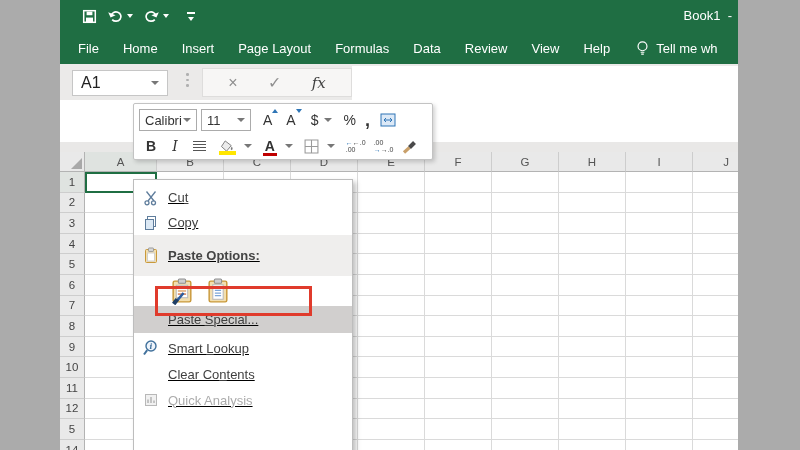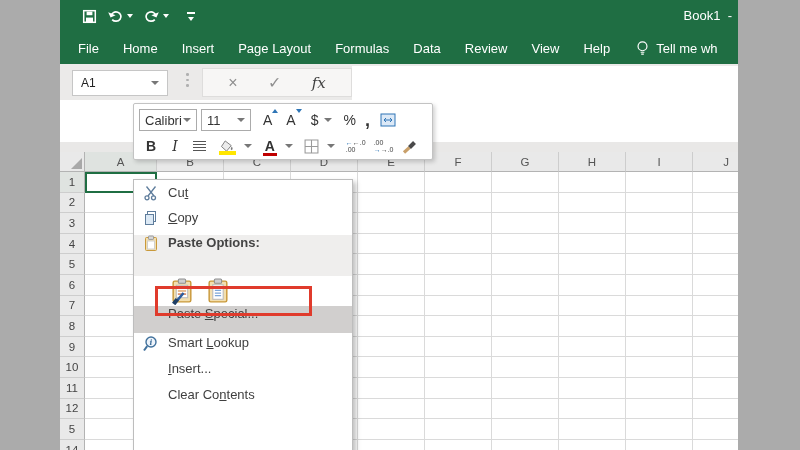--- a/index.html
+++ b/index.html
@@ -23,21 +23,21 @@
              display:flex; align-items:center; padding-left:18px; gap:24px; white-space:nowrap; }
   .tab { color:#fff; font-size:13px; cursor:default; }
   .tellme { display:flex; align-items:center; gap:7px; color:#fff; font-size:13px; margin-left:2px; }
 
   
   .fband { position:absolute; left:0; top:64px; right:0; height:78px; background:#ebeae9; }
   .fwhite { position:absolute; left:0; top:36px; right:0; bottom:0; background:#fff; }
   .finput { position:absolute; left:292px; top:2px; right:0; height:40px; background:#fff; }
   .namebox { position:absolute; left:12px; top:6px; width:96px; height:26px; background:#fff;
              border:1px solid #c6c6c6; display:flex; align-items:center; padding:0 8px; }
-  .namebox .val { font-size:12px; color:#222; flex:1; }
+  .namebox .val { font-size:16px; color:#222; flex:1; }
   .tri-g { width:0; height:0; border-left:4px solid transparent; border-right:4px solid transparent; border-top:4.5px solid #777; }
   .dots { position:absolute; left:126px; top:9px; display:flex; flex-direction:column; gap:3px; }
   .dots i { width:2.5px; height:2.5px; background:#b0b0b0; border-radius:50%; display:block; }
   .fxbox { position:absolute; left:142px; top:4px; width:150px; height:29px; background:#f7f6f5;
            border:1px solid #dedddc; display:flex; align-items:center; justify-content:space-around; padding:0 10px; }
   .fxbox .g { color:#8f8f8f; font-size:16px; }
   .fxbox .fx { color:#3f3f3f; font-size:15px; font-family:"DejaVu Serif", serif; font-style:italic; }
 
   
   .sheet { position:absolute; left:0; top:142px; right:0; bottom:0; overflow:hidden; background:#fff; }
@@ -71,21 +71,21 @@
   .szA .caret { position:absolute; top:-3px; right:-4px; width:0; height:0; }
   .caret.up { border-left:3.5px solid transparent; border-right:3.5px solid transparent; border-bottom:4px solid #2e75b6; }
   .caret.dn { border-left:3.5px solid transparent; border-right:3.5px solid transparent; border-top:4px solid #2e75b6; }
   .decnum { font-size:7px; line-height:7.5px; color:#444; text-align:left; white-space:pre; }
   .decnum b { color:#2e75b6; font-weight:normal; }
   .ubar { position:absolute; left:0; right:0; bottom:-2px; height:3.5px; }
 
   
   .ctxmenu { position:absolute; left:73px; top:179px; width:220px; height:300px; background:#fff;
              border:1px solid #bdbdbd; box-shadow:3px 3px 5px rgba(0,0,0,.25); z-index:4; padding-top:5px; }
-  .mi { display:flex; align-items:flex-start; height:26px; }
+  .mi { display:flex; align-items:center; height:26px;text-decoration:underline; }
   .mi .ic { flex:0 0 34px; display:flex; align-items:center; justify-content:center; }
   .mi .lb { font-size:13px; color:#3f3f3f; }
   .mi.hdr { height:41px; background:#efeeed; }
   .mi.hdr .lb { font-weight:bold; color:#444; }
   .mi.hover { background:#d1cfce; height:27px; }
   .mi.disabled .lb { color:#ababab; }
   .pirow { height:30px; display:flex; align-items:center; gap:9px; padding-left:35px; }
   .pibtn { width:27px; height:27px; display:flex; align-items:center; justify-content:center; }
   .spacer2 { height:2px; }
   u { text-decoration:underline; }
@@ -366,24 +366,29 @@
         <svg width="18" height="18" viewBox="0 0 18 18">
           <circle cx="9" cy="7" r="5" fill="#eef4fb" stroke="#41719c" stroke-width="1.4"></circle>
           <path d="M5.2 11.2 L2 15.5" stroke="#41719c" stroke-width="2"></path>
           <text x="9" y="9.6" font-size="7.5" fill="#41719c" text-anchor="middle" font-family="DejaVu Serif" font-style="italic" font-weight="bold">i</text>
         </svg>
       </span>
       <span class="lb">Smart <u>L</u>ookup</span>
     </div>
     <div class="mi">
       <span class="ic"></span>
-      <span class="lb"><u>I</u>nsert...</span>
-    </div>
-    <div class="mi">
-      <span class="ic"></span>
       <span class="lb">Clear Co<u>n</u>tents</span>
+    </div>
+    <div class="mi disabled">
+      <span class="ic">
+        <svg width="16" height="16" viewBox="0 0 16 16">
+          <rect x="2.5" y="2.5" width="11" height="11" fill="#f1f1f1" stroke="#b8b8b8"></rect>
+          <path d="M5 11V7.5M8 11V5M11 11V8.5" stroke="#b8b8b8" stroke-width="1.6"></path>
+        </svg>
+      </span>
+      <span class="lb">Quick Analysis</span>
     </div>
   </div>
 
   <div class="annot" style="border-color: rgb(224, 59, 44);"></div>
 
 </div>
 </div>
 
 </body></html>

